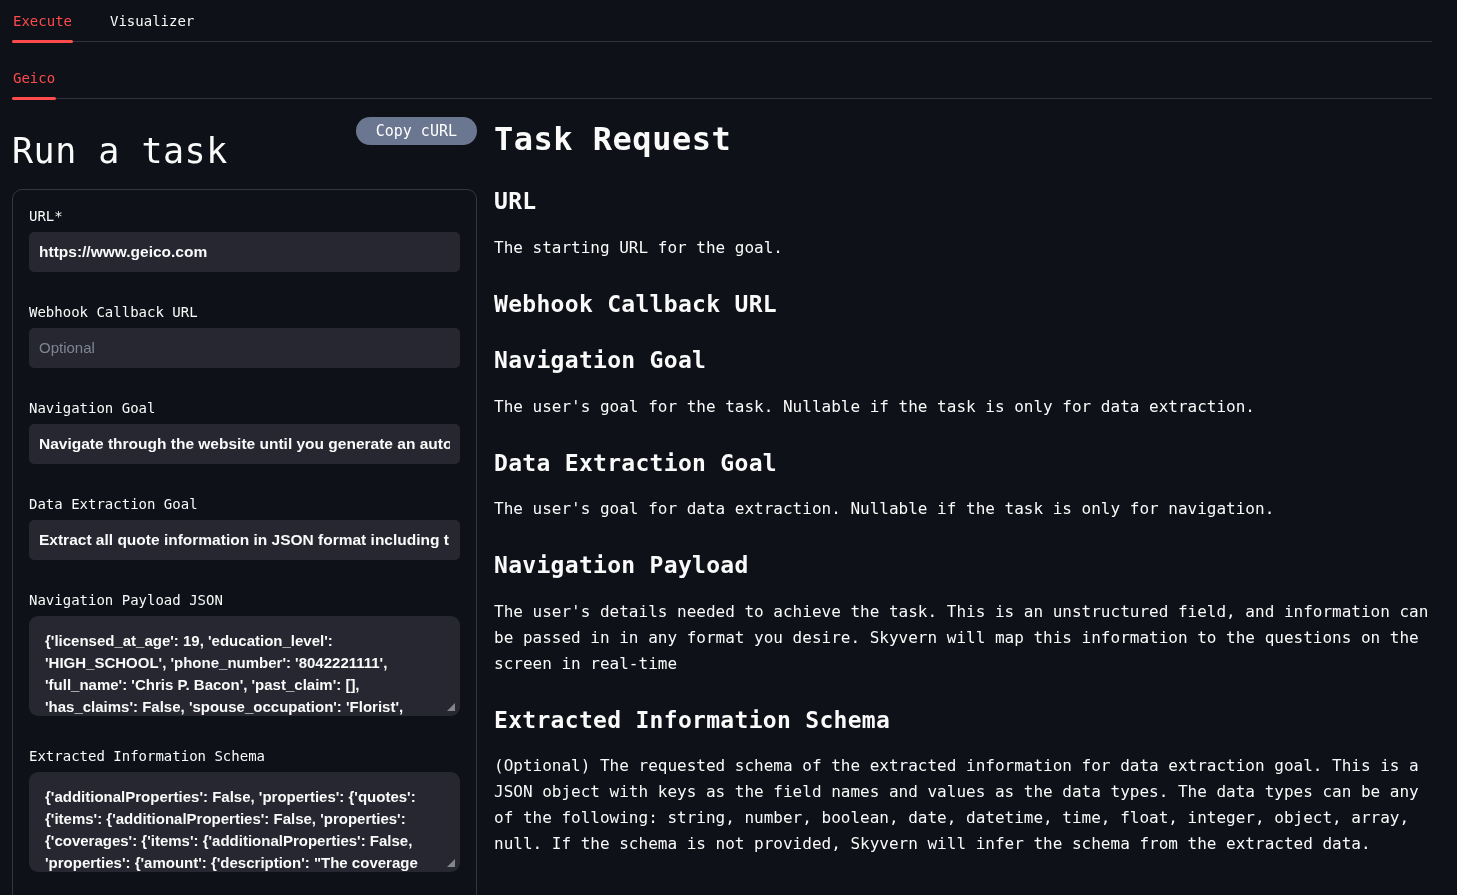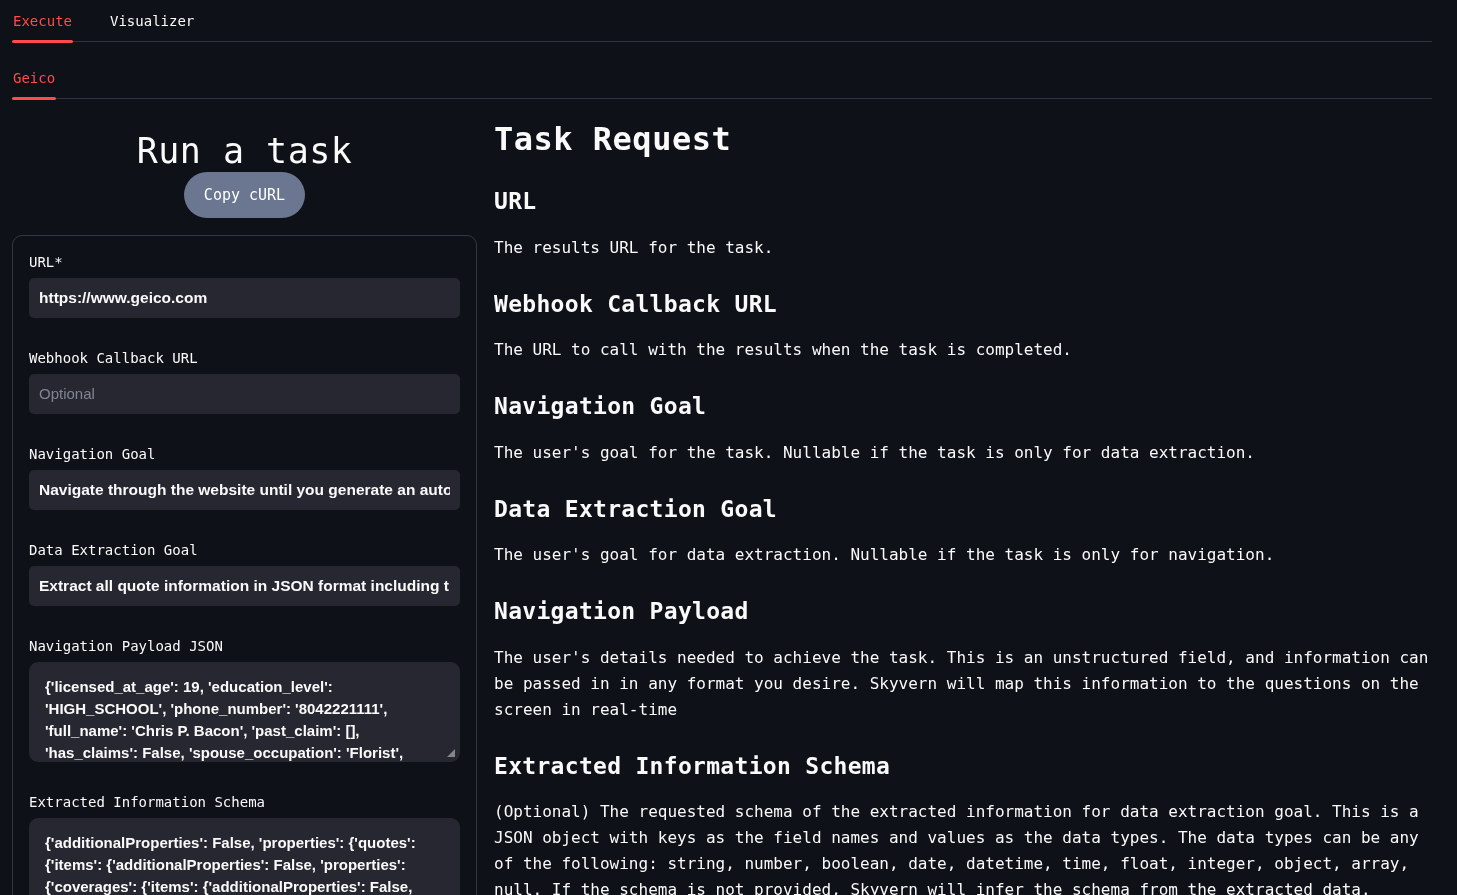--- a/index.html
+++ b/index.html
@@ -54,33 +54,32 @@
     align-items: flex-start;
     padding: 18px 25px 0 12px;
     gap: 17px;
   }
   .left-col { flex: 0 0 465px; width: 465px; }
   .right-col { flex: 1; min-width: 0; }
 
   
   .left-header {
     display: flex;
-    align-items: center;
+    align-items: flex-start;
     justify-content: space-between;
-    flex-direction: column;
   }
   .left-header h1 {
     font-size: 35px;
     font-weight: 400;
     letter-spacing: 0.5px;
     margin-top: 13px;
     line-height: 1.2;
   }
   .copy-curl {
-    height: 46px;
+    height: 28px;
     padding: 0 20px;
     border: none;
     border-radius: 23px;
     background: var(--button_copy);
     color: #ffffff;
     font-family: "DejaVu Sans Mono", monospace;
     font-size: 15px;
     cursor: pointer;
     white-space: nowrap;
   }
@@ -246,26 +245,25 @@
 
       <button class="execute">Execute Task</button>
     </div>
   </div>
 
   <div class="right-col">
     <h2>Task Request</h2>
 
     <section>
       <h3>URL</h3>
-      <p>The results URL for the task.</p>
+      <p>The starting URL for the goal.</p>
     </section>
 
     <section>
       <h3>Webhook Callback URL</h3>
-      <p>The URL to call with the results when the task is completed.</p>
     </section>
 
     <section>
       <h3>Navigation Goal</h3>
       <p>The user's goal for the task. Nullable if the task is only for data extraction.</p>
     </section>
 
     <section>
       <h3>Data Extraction Goal</h3>
       <p>The user's goal for data extraction. Nullable if the task is only for navigation.</p>

